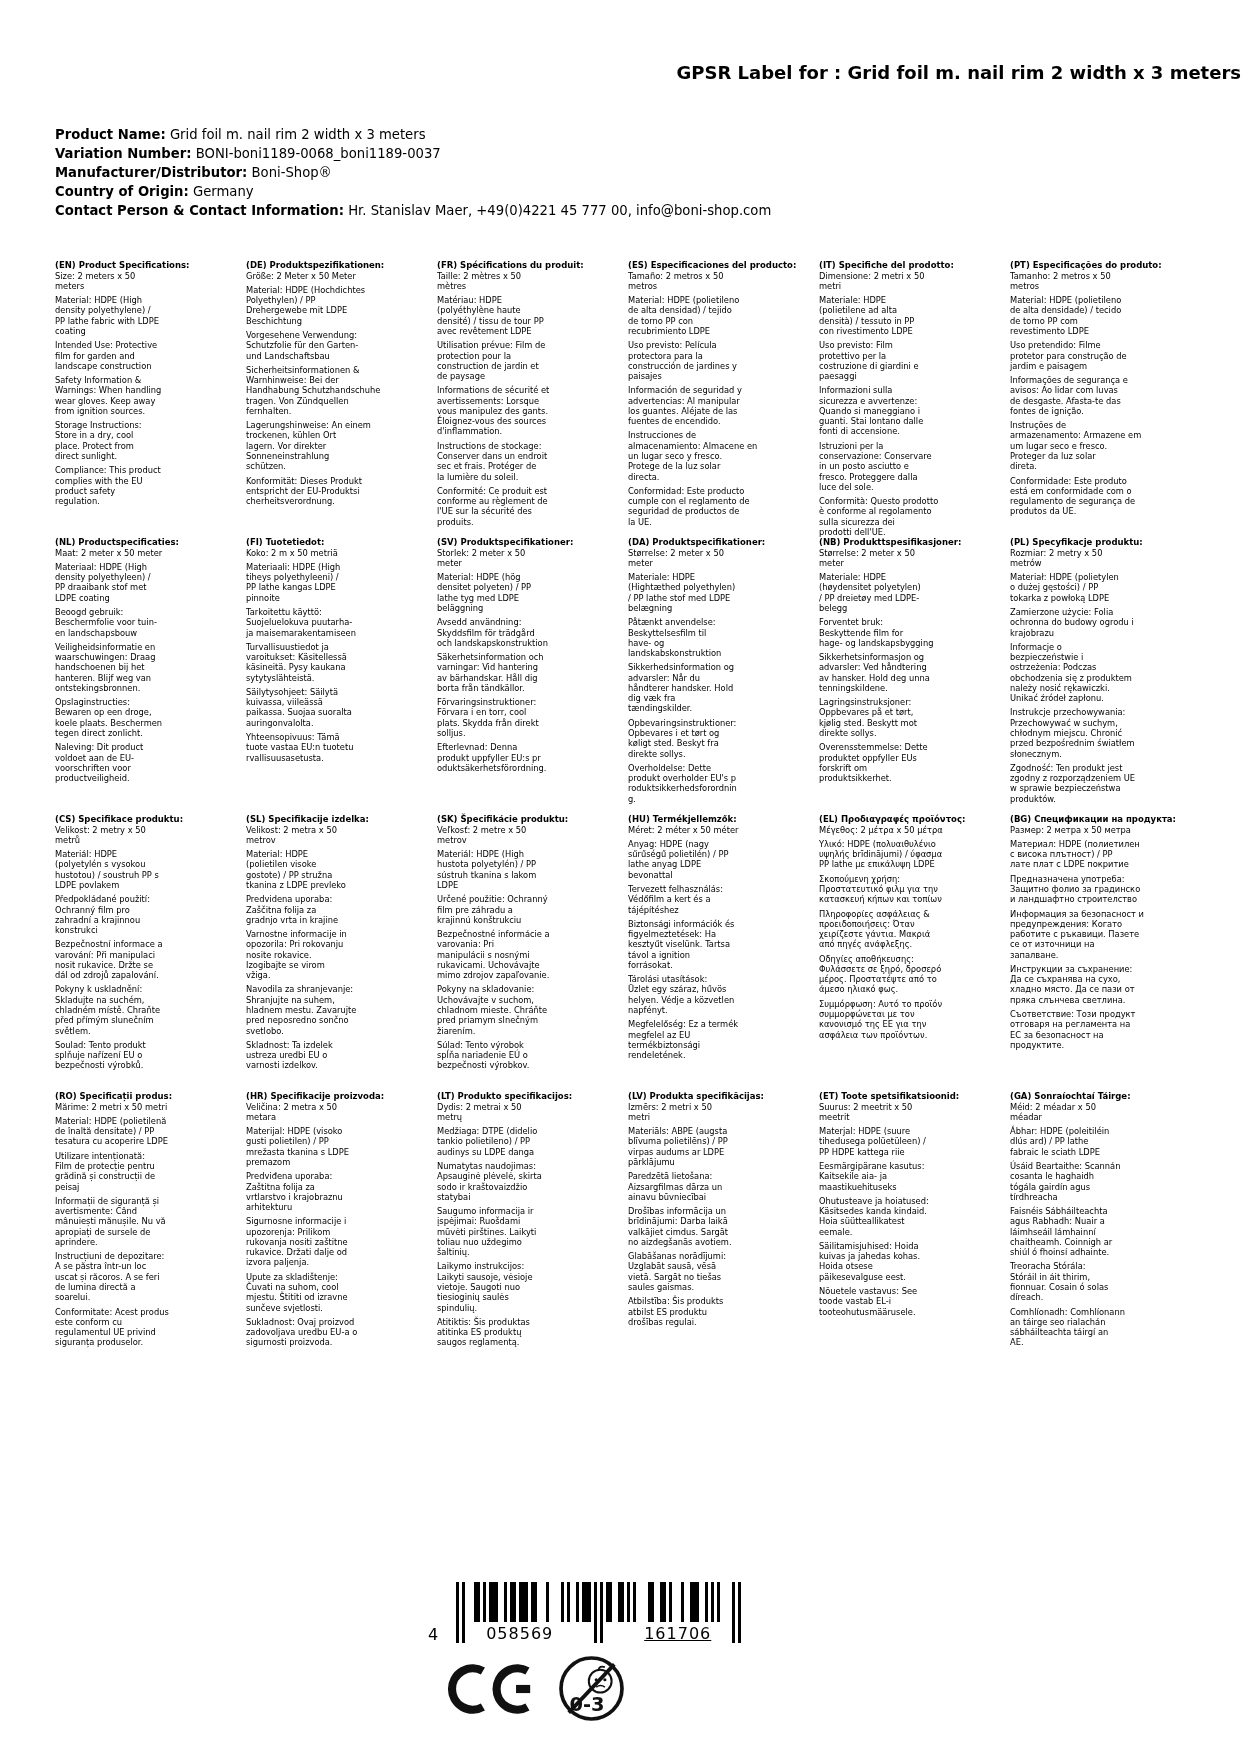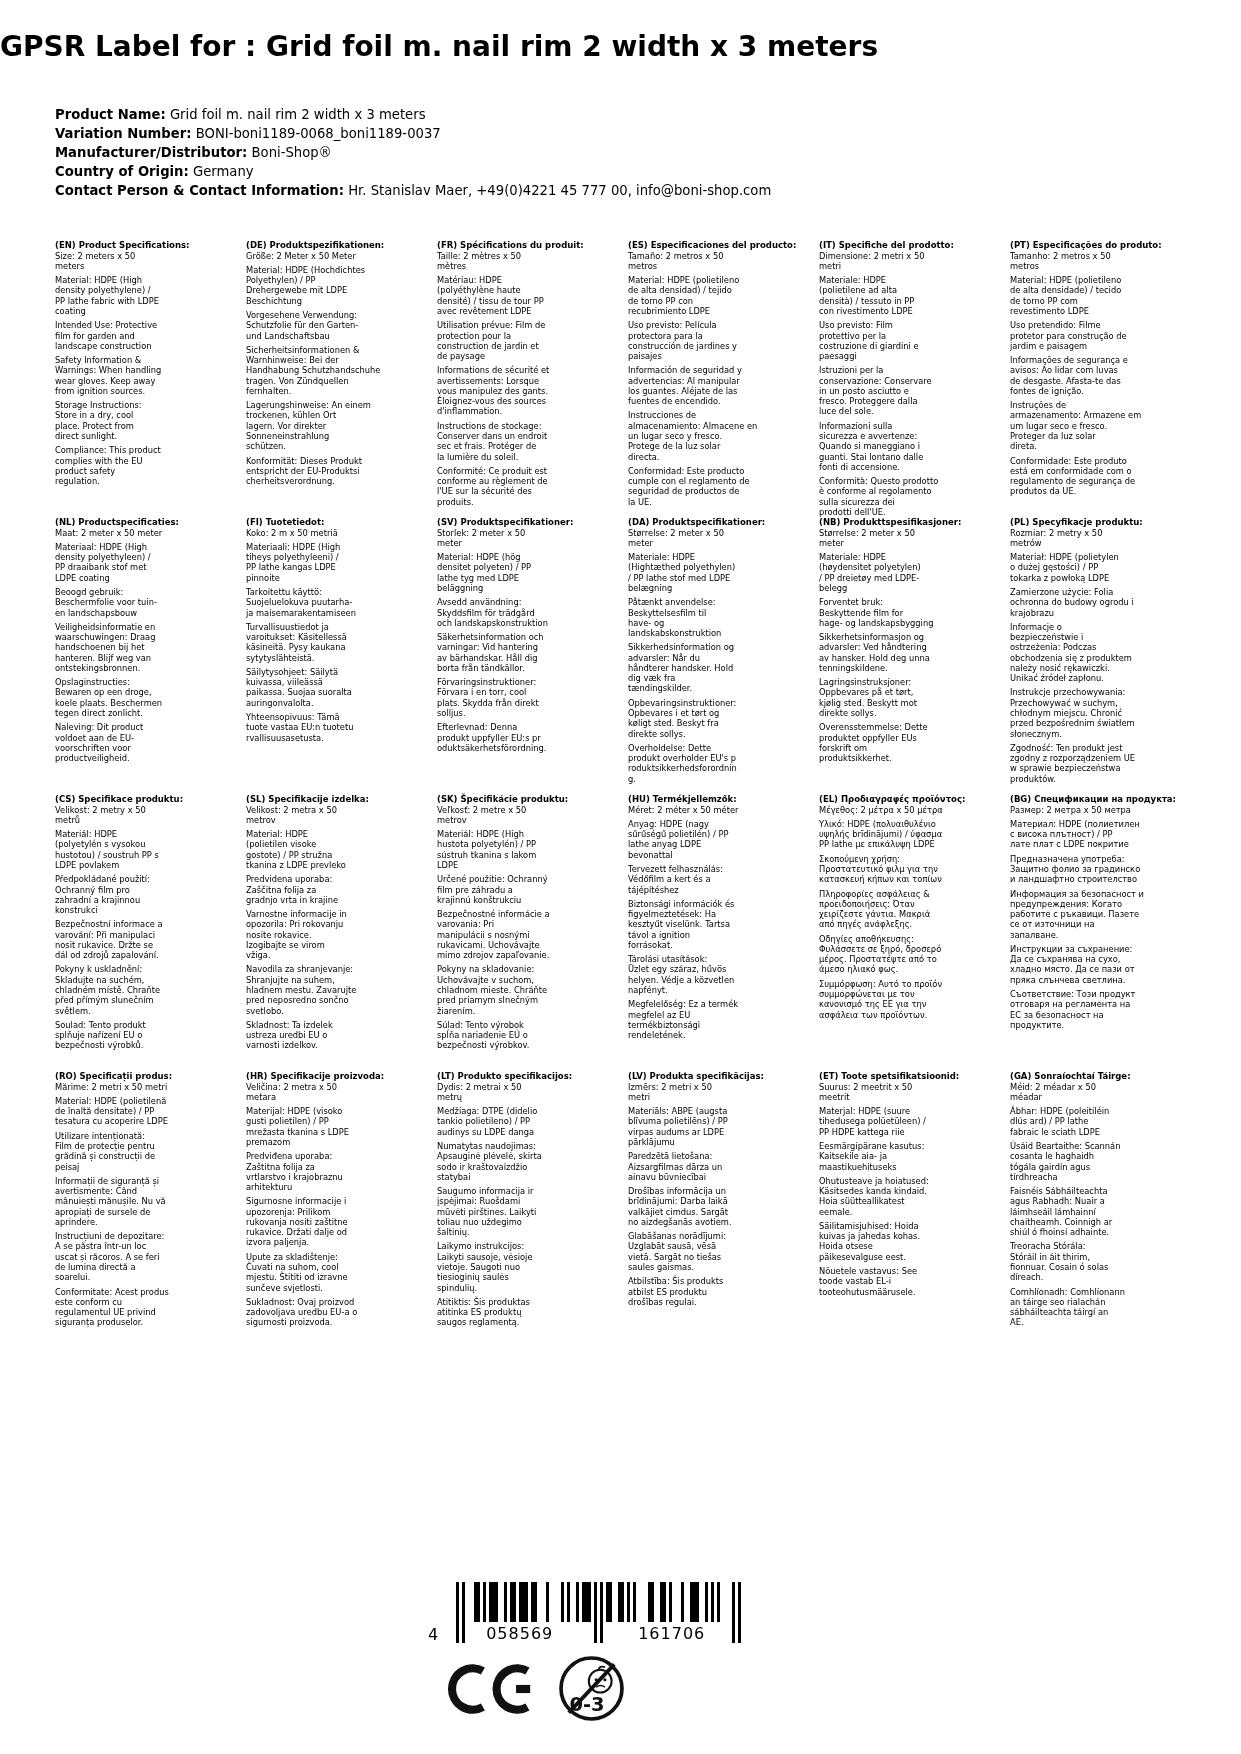--- a/index.html
+++ b/index.html
@@ -1,36 +1,36 @@
 <!DOCTYPE html>
 <html><head>
 <meta charset="utf-8">
 <style>
   html,body{margin:0;padding:0;background:#fff;}
   body{width:1241px;height:1754px;position:relative;overflow:hidden;
        font-family:"DejaVu Sans","Liberation Sans",sans-serif;color:#000;}
-  .title{margin:0;padding-top:30px;text-align:left;font-size:28px;font-weight:bold;}
+  .title{margin:0;padding-top:62px;text-align:right;font-size:18px;font-weight:bold;}
   .product-info{margin:42px 55px 0 55px;font-size:13.2px;line-height:1.44;}
   .info-label{font-weight:bold;}
   .blocks-grid{margin:40px 55px 0 55px;display:grid;grid-template-columns:repeat(6,1fr);
                column-gap:15px;grid-auto-rows:277px;}
   .block{font-size:8.3px;line-height:1.24;overflow:visible;}
   .block-heading{font-size:8.5px;font-weight:bold;margin:0;white-space:nowrap;}
   .block-para{margin:0 0 4px 0;white-space:pre-line;}
   .footer{position:absolute;left:0;top:1582px;width:1241px;}
   .barcode{display:flex;margin-left:428px;}
   .bc-first{font-size:16px;line-height:1;align-self:flex-end;margin-right:8px;}
   .bc-main{position:relative;padding-left:10px;}
   .bc-bars{display:flex;align-items:flex-start;}
   .bc-mod{width:3px;height:40px;}
   .bc-mod.tall{height:61px;}
   .bc-mod.bar{background:#000;}
   .bc-digits span{position:absolute;top:44px;font-size:16px;line-height:1;letter-spacing:1px;}
   .bc-left{left:40px;}
-  .bc-right{left:192px;}
+  .bc-right{left:198px;text-decoration:underline;}
   .symbols-row{display:flex;align-items:center;gap:24px;margin:12px 0 0 447px;}
   .icon{display:block;}
   svg text{font-family:"DejaVu Sans","Liberation Sans",sans-serif;font-weight:bold;}
 </style>
 </head>
 <body>
 
 <div>
   <h1 class="title">GPSR Label for : Grid foil m. nail rim 2 width x 3 meters</h1>
 
@@ -148,30 +148,30 @@
         <p class="block-para">Dimensione: 2 metri x 50
 metri</p>
         <p class="block-para">Materiale: HDPE
 (polietilene ad alta
 densità) / tessuto in PP
 con rivestimento LDPE</p>
         <p class="block-para">Uso previsto: Film
 protettivo per la
 costruzione di giardini e
 paesaggi</p>
+        <p class="block-para">Informazioni sulla
+sicurezza e avvertenze:
+Quando si maneggiano i
+guanti. Stai lontano dalle
+fonti di accensione.</p>
         <p class="block-para">Istruzioni per la
 conservazione: Conservare
 in un posto asciutto e
 fresco. Proteggere dalla
 luce del sole.</p>
-        <p class="block-para">Informazioni sulla
-sicurezza e avvertenze:
-Quando si maneggiano i
-guanti. Stai lontano dalle
-fonti di accensione.</p>
         <p class="block-para">Conformità: Questo prodotto
 è conforme al regolamento
 sulla sicurezza dei
 prodotti dell'UE.</p>
       </section>
       <section class="block">
         <h3 class="block-heading">(PT) Especificações do produto:</h3>
         <p class="block-para">Tamanho: 2 metros x 50
 metros</p>
         <p class="block-para">Material: HDPE (polietileno

